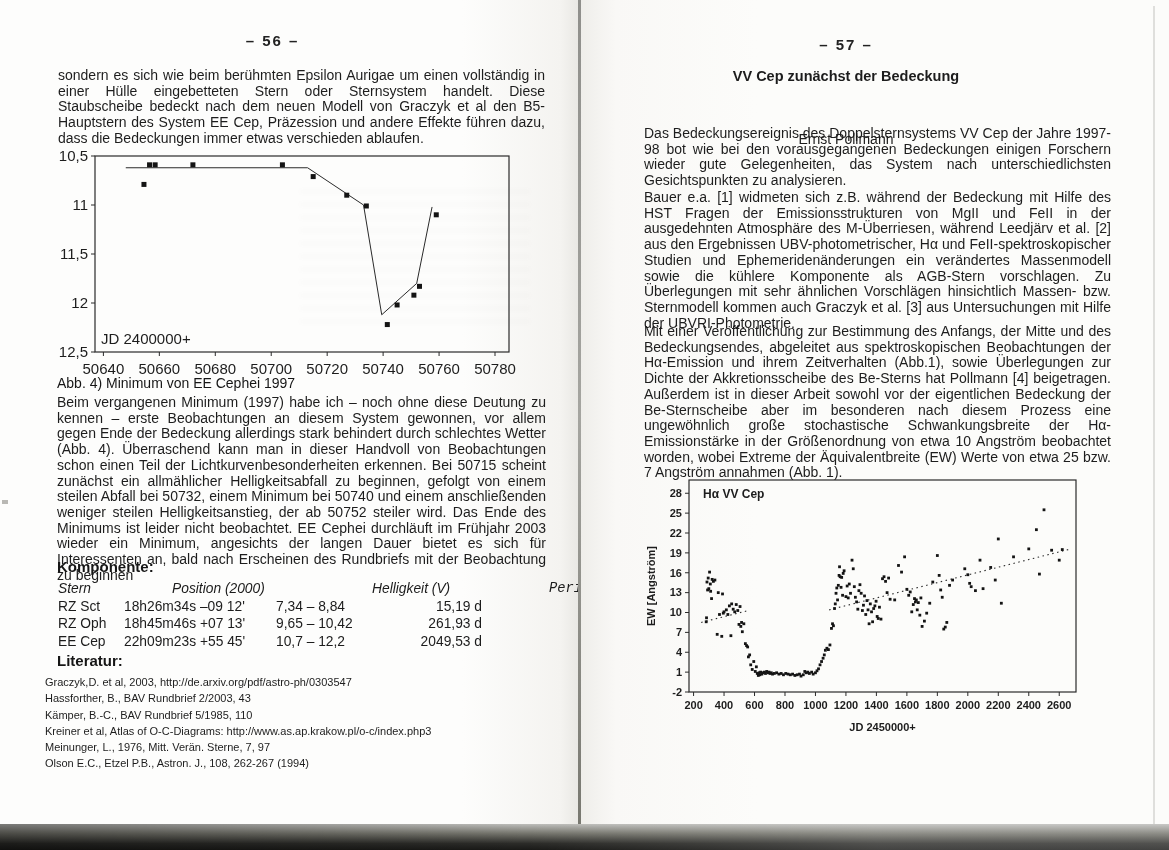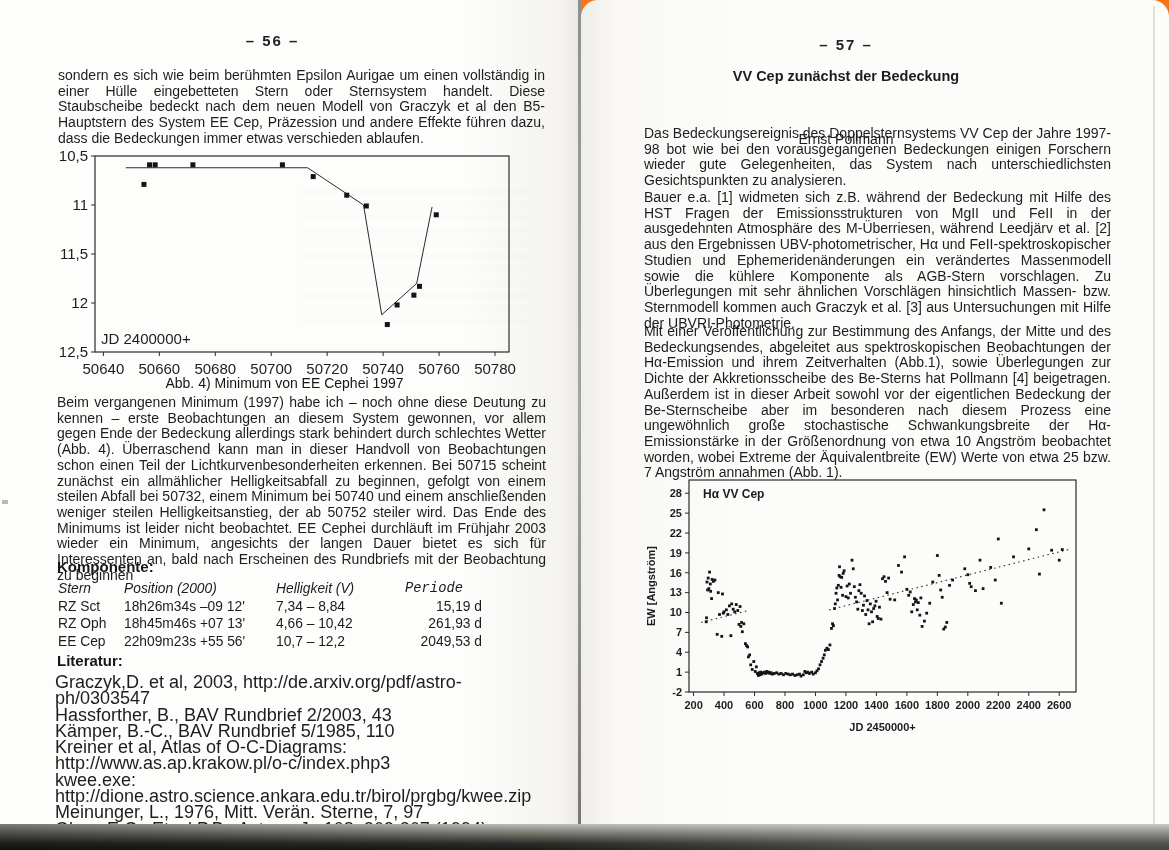--- a/index.html
+++ b/index.html
@@ -1,21 +1,21 @@
 <!DOCTYPE html>
 <html><head>
 <meta charset="utf-8">
 <style>
   html,body{margin:0;padding:0;}
   body{width:1169px;height:850px;background:#ffffff;font-family:"Liberation Sans",sans-serif;color:#1c1c1c;overflow:hidden;}
   .scan{position:relative;width:1169px;height:850px;background:#f97316;overflow:hidden;}
 
   
   .page-left{position:absolute;left:0;top:0;width:578px;height:850px;background:linear-gradient(to right,#fdfdfc 80%,#f4f3f0 97%,#e9e8e4 100%);}
-  .page-right{position:absolute;left:581px;top:0;width:588px;height:850px;background:linear-gradient(to right,#efeeea 0%,#f9f8f6 6%,#fcfcfa 30%);border-radius:17px;}
+  .page-right{position:absolute;left:581px;top:0;width:588px;height:850px;background:linear-gradient(to right,#efeeea 0%,#f9f8f6 6%,#fcfcfa 30%);}
   .gutter-line{position:absolute;left:578px;top:0;width:3px;height:832px;background:linear-gradient(to bottom,#8f8f8b,#a5a5a0 50%,#77776f);}
   .right-edge-line{position:absolute;left:1153px;top:6px;width:2px;height:826px;background:rgba(125,122,116,0.22);}
   .bottom-band{position:absolute;left:0;bottom:0;width:1169px;height:26px;
     background:linear-gradient(to bottom,#bdbdba,#77776f 35%,#2b2b28 75%,#191917);}
   .bottom-band::after{content:"";position:absolute;inset:0;background:linear-gradient(to right,rgba(0,0,0,.35),rgba(0,0,0,0) 45%,rgba(255,255,255,.18) 75%);}
   .margin-mark{position:absolute;left:2px;top:500px;width:6px;height:4px;background:#b9b8b4;}
 
   
   .smudge{position:absolute;filter:blur(2px);opacity:.5;pointer-events:none;
     background:repeating-linear-gradient(180deg, rgba(130,128,122,.14) 0 3px, rgba(0,0,0,0) 3px 13px);}
@@ -35,26 +35,26 @@
   .rp-p2{position:absolute;top:190px;}
   .rp-p3{position:absolute;top:324px;}
 
   .heading{position:absolute;left:57px;font-size:15px;font-weight:bold;color:#161616;}
   .star-heading{top:558px;}
   .lit-heading{top:652px;}
 
   .star-table{position:absolute;left:58px;top:579px;width:420px;font-size:13.8px;}
   .star-row{display:grid;grid-template-columns:66px 152px 110px 96px;line-height:17.3px;}
   .star-row .c4{text-align:right;}
-  .star-head{font-style:italic;line-height:19px;}
+  .star-head{font-style:italic;line-height:19px;gap:48px;}
   .star-head .c4{text-align:center;font-family:Liberation Mono, monospace;}
 
-  .lit-list{position:absolute;left:55px;top:674px;width:500px;font-size:18px;line-height:16.3px;color:#1d1d1d;}
-
-  .fig-caption-left{position:absolute;left:57px;top:375px;width:455px;text-align:center;font-size:14px;color:#161616;}
+  .lit-list{position:absolute;left:45px;top:674px;width:500px;font-size:11px;line-height:16.3px;color:#1d1d1d;}
+
+  .fig-caption-left{position:absolute;left:57px;top:375px;width:455px;text-align:left;font-size:14px;color:#161616;}
   .fig-caption-right{position:absolute;left:78px;top:736px;width:470px;font-size:14px;color:#161616;}
   .cap-bold{font-weight:bold;}
 
   .chart1-wrap{position:absolute;left:57px;top:148px;width:470px;height:230px;}
   .chart2-wrap{position:absolute;left:60px;top:470px;width:482px;height:262px;}
   svg text{font-family:"Liberation Sans",sans-serif;}
 </style>
 </head>
 <body>
 
@@ -126,38 +126,37 @@
       </div>
       <div class="star-row">
         <span class="c1">RZ Sct</span>
         <span class="c2">18h26m34s –09 12'</span>
         <span class="c3">7,34 – 8,84</span>
         <span class="c4">15,19 d</span>
       </div>
       <div class="star-row">
         <span class="c1">RZ Oph</span>
         <span class="c2">18h45m46s +07 13'</span>
-        <span class="c3">4,66 – 10,42</span>
+        <span class="c3">9,65 – 10,42</span>
         <span class="c4">261,93 d</span>
       </div>
       <div class="star-row">
         <span class="c1">EE Cep</span>
-        <span class="c2">22h09m23s +55 56'</span>
+        <span class="c2">22h09m23s +55 45'</span>
         <span class="c3">10,7 – 12,2</span>
         <span class="c4">2049,53 d</span>
       </div>
     </div>
 
     <div class="heading lit-heading">Literatur:</div>
     <div class="lit-list">
       <div>Graczyk,D. et al, 2003, http://de.arxiv.org/pdf/astro-ph/0303547</div>
       <div>Hassforther, B., BAV Rundbrief 2/2003, 43</div>
       <div>Kämper, B.-C., BAV Rundbrief 5/1985, 110</div>
       <div>Kreiner et al, Atlas of O-C-Diagrams: http://www.as.ap.krakow.pl/o-c/index.php3</div>
-      <div>kwee.exe: http://dione.astro.science.ankara.edu.tr/birol/prgbg/kwee.zip</div>
       <div>Meinunger, L., 1976, Mitt. Verän. Sterne, 7, 97</div>
       <div>Olson E.C., Etzel P.B., Astron. J., 108, 262-267 (1994)</div>
     </div>
   </div>
 
   <div class="page-right">
 
     <div class="pgnum pgnum-right">– 57 –</div>
     <div class="rp-title">VV Cep zunächst der Bedeckung</div>
     <div class="rp-author">Ernst Pollmann</div>

